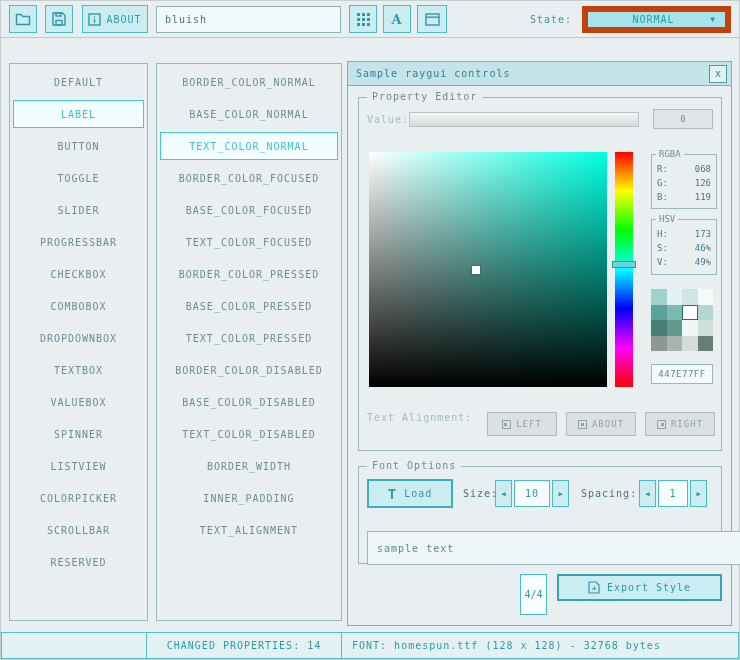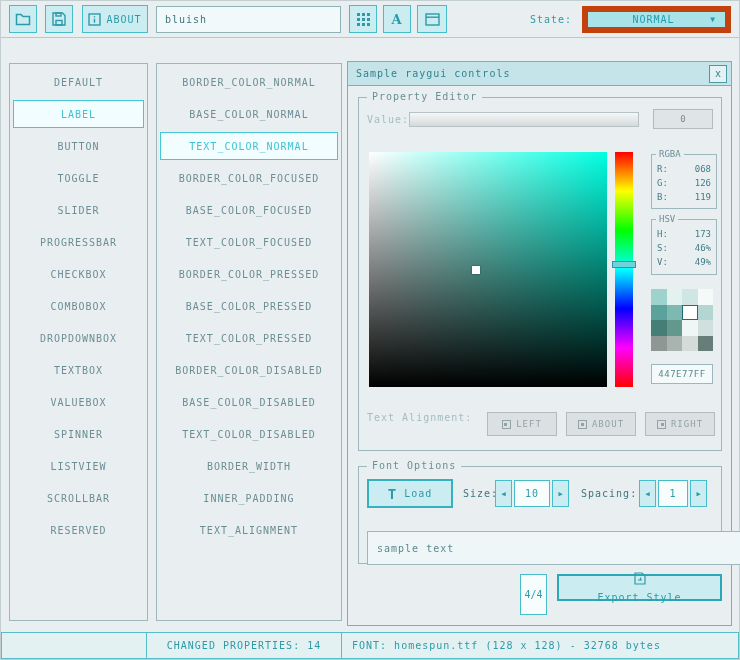--- a/index.html
+++ b/index.html
@@ -130,21 +130,21 @@
   .export-row { position:absolute; left:9px; top:512px; right:9px; height:27px; }
   .table-btn { position:absolute; left:0; top:0; width:156px; height:27px;
     background:#c3e9ee; border:1px solid #46bdcb; color:#2d9aa8; font-family:inherit;
     font-size:10px; letter-spacing:1px; cursor:pointer; }
   .pages-box { position:absolute; left:163px; top:0; width:27px; height:41px;
     background:#f7fcfd; border:1px solid #46bdcb; color:#2d9aa8; display:flex;
     align-items:center; justify-content:center; cursor:text; }
   .export-btn { position:absolute; left:200px; top:0; right:0; height:27px;
     background:#cbedf1; border:2px solid #2ba8b8; color:#2d9aa8; display:flex;
     align-items:center; justify-content:center; gap:7px; font-family:inherit;
-    font-size:10px; letter-spacing:1px; cursor:pointer;flex-direction:column; }
+    font-size:10px; letter-spacing:1px; cursor:pointer; }
 
   
   .statusbar { position:absolute; left:0; right:0; bottom:0; height:27px; display:flex; }
   .status-cell { border:1px solid #56bec9; background:#e3f1f3; height:100%;
     display:flex; align-items:center; color:#2d9aa8; letter-spacing:1px; }
   .sc-1 { width:146px; }
   .sc-2 { width:196px; margin-left:-1px; justify-content:center; }
   .sc-3 { flex:1; margin-left:-1px; padding-left:10px; }
 
   svg { display:block; }
@@ -225,20 +225,21 @@
     <div class="list-item">TOGGLE</div>
     <div class="list-item">SLIDER</div>
     <div class="list-item">PROGRESSBAR</div>
     <div class="list-item">CHECKBOX</div>
     <div class="list-item">COMBOBOX</div>
     <div class="list-item">DROPDOWNBOX</div>
     <div class="list-item">TEXTBOX</div>
     <div class="list-item">VALUEBOX</div>
     <div class="list-item">SPINNER</div>
     <div class="list-item">LISTVIEW</div>
+    <div class="list-item">COLORPICKER</div>
     <div class="list-item">SCROLLBAR</div>
     <div class="list-item">RESERVED</div>
   </nav>
 
   <nav class="panel props-list">
     <div class="list-item">BORDER_COLOR_NORMAL</div>
     <div class="list-item">BASE_COLOR_NORMAL</div>
     <div class="list-item selected">TEXT_COLOR_NORMAL</div>
     <div class="list-item">BORDER_COLOR_FOCUSED</div>
     <div class="list-item">BASE_COLOR_FOCUSED</div>

